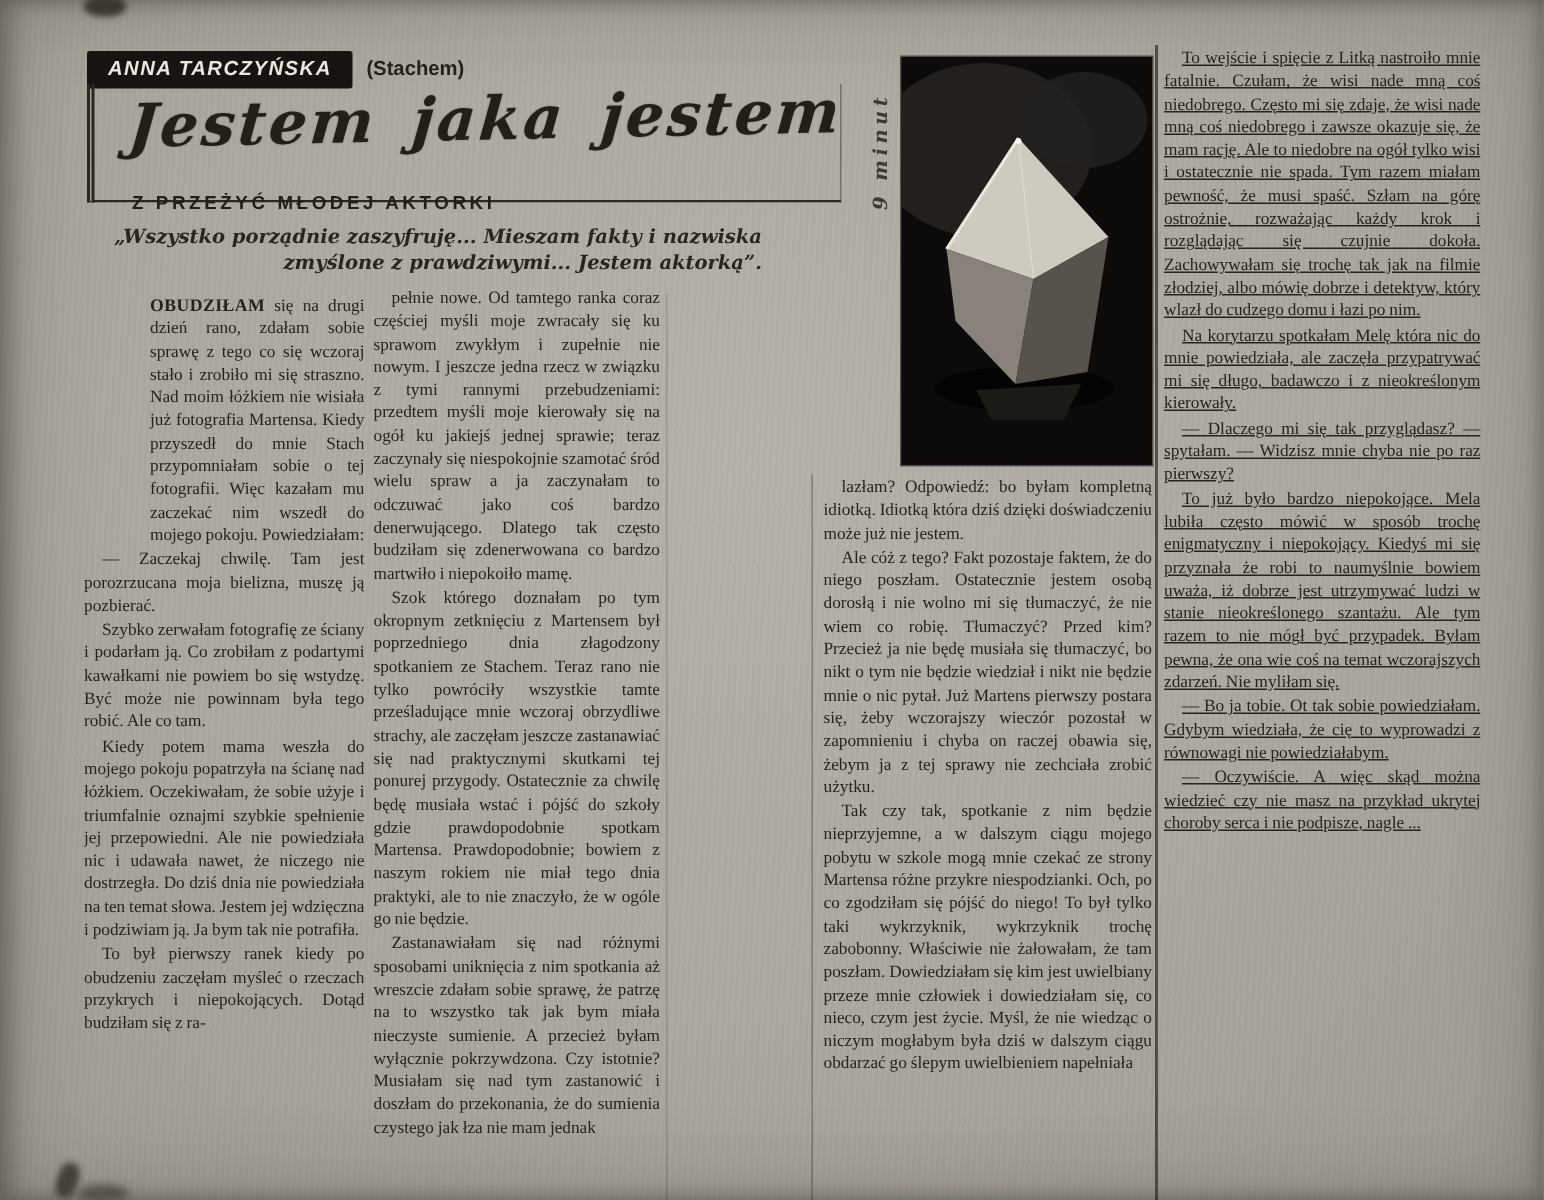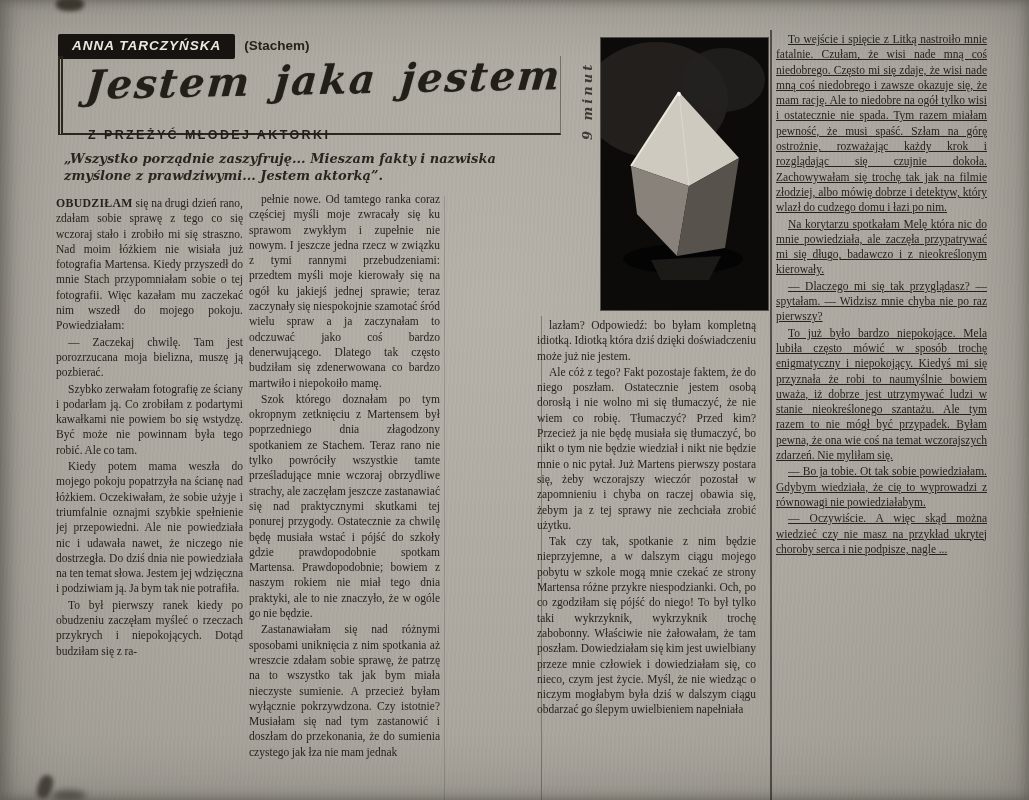--- a/index.html
+++ b/index.html
@@ -34,21 +34,21 @@
     letter-spacing:2px;word-spacing:8px;color:#221f19;
     transform:rotate(-1.2deg) skewX(-6deg);
     text-shadow:0 0 1px rgba(34,31,25,0.45);
   }
   .subtitle{
     position:absolute;left:88px;top:128px;
     font:700 12.5px "Liberation Sans", sans-serif;
     letter-spacing:2.4px;color:#221f19;
   }
   .quote{
-    position:absolute;left:64px;top:150px;width:444px;text-align:left;
+    position:absolute;left:64px;top:150px;width:444px;text-align:right;
     font:italic 700 13px/17px "DejaVu Serif", serif;color:#2a261f;
   }
   .vertical-note{
     position:absolute;left:580px;top:40px;height:100px;
     writing-mode:vertical-rl;transform:rotate(180deg);
     font:italic 700 13px "DejaVu Serif", serif;
     letter-spacing:3px;color:#2b2620;opacity:.85;
   }
   
   .photo{
@@ -57,24 +57,24 @@
   }
   .photo svg{display:block;width:100%;height:100%;}
   
   .col{
     position:absolute;text-align:justify;overflow:hidden;
     font:11.5px/15.3px "Liberation Serif", serif;
     color:#26231e;word-spacing:-0.3px;
   }
   .col1{left:56px;top:196px;width:187px;height:604px;}
   .col2{left:249px;top:192px;width:191px;height:608px;}
-  .col3{left:537px;top:318px;width:219px;height:482px;}
+  .col3{left:549px;top:318px;width:219px;height:482px;}
   .col4{left:776px;top:32px;width:211px;height:768px;text-decoration:underline;}
   .para{margin:0 0 1px 0;text-indent:12px;}
-  .para.no-indent{text-indent:0;}
+  .para.no-indent{text-indent:0;margin-left:44px;}
   .para b{font-size:11.8px;letter-spacing:0.3px;}
   
   .vrule{position:absolute;background:rgba(35,31,26,0.65);}
   .vrule-main{left:770px;top:30px;width:2px;height:770px;}
   .vrule-mid{left:541px;top:316px;width:1px;height:484px;background:rgba(35,31,26,0.35);}
   .vrule-gutter{left:444px;top:196px;width:1px;height:604px;background:rgba(35,31,26,0.18);}
   
   .artifact{position:absolute;filter:blur(2px);}
   .art-tl{left:56px;top:-3px;width:28px;height:14px;background:#3b372f;border-radius:45%;}
   .art-bl1{left:38px;top:775px;width:14px;height:24px;background:#45413a;border-radius:40%;transform:rotate(18deg);}

